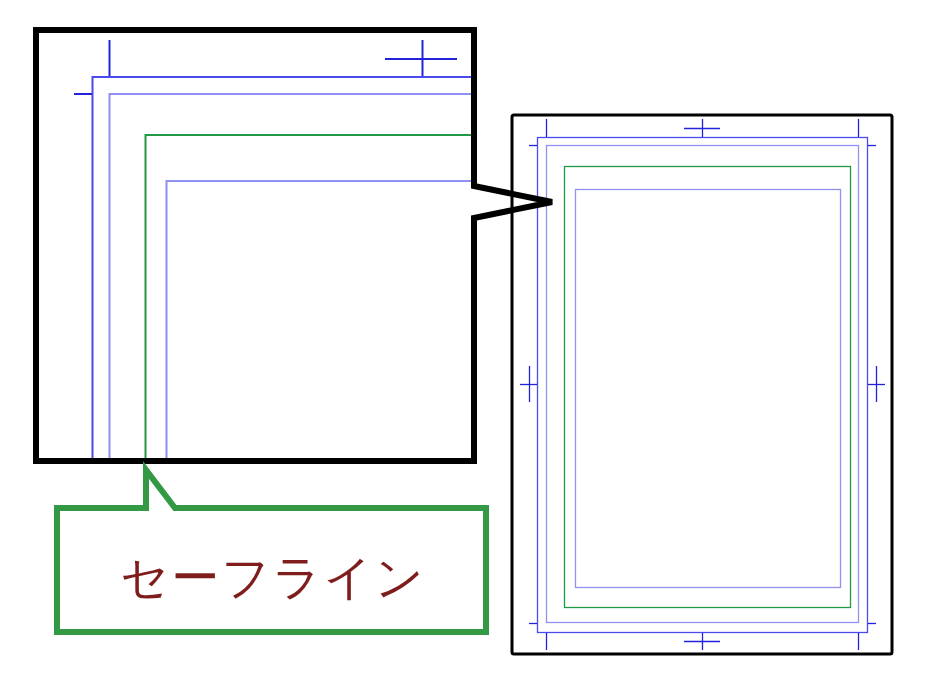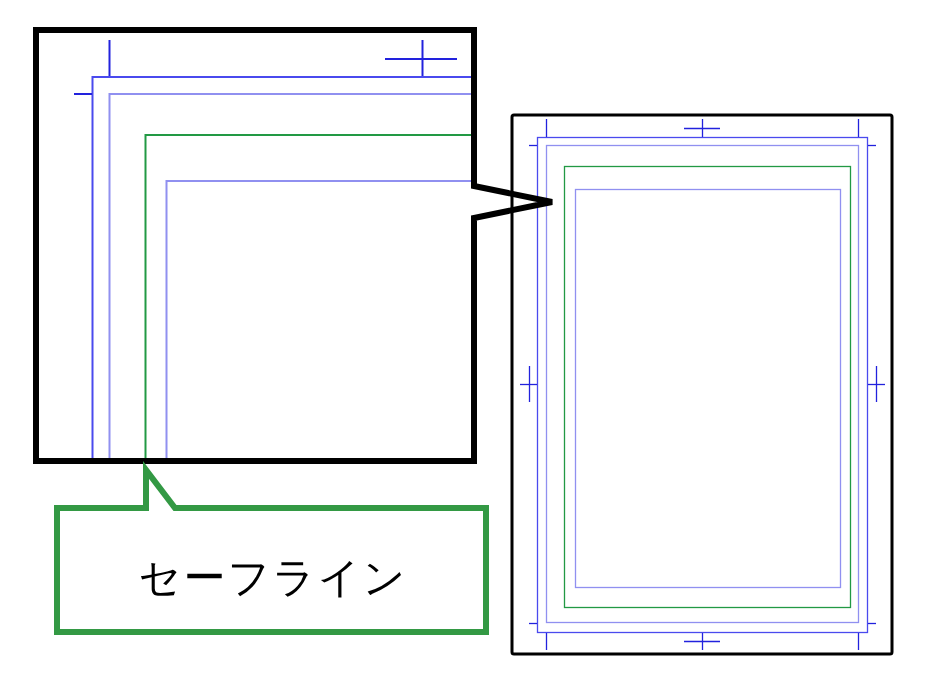--- a/index.html
+++ b/index.html
@@ -1,21 +1,21 @@
 <!DOCTYPE html>
 <html><head>
 <meta charset="utf-8">
 <style>
   html, body { margin:0; padding:0; background:#ffffff; }
   body { width:932px; height:698px; position:relative; overflow:hidden; font-family:"DejaVu Sans", sans-serif; }
   svg { position:absolute; left:0; top:0; }
   .label-text {
     position:absolute; left:58px; top:530px; width:430px; height:96px;
     display:flex; align-items:center; justify-content:center;
-    font-family:"DejaVu Sans", sans-serif; font-size:42px; color:#000000;
+    font-family:"DejaVu Sans", sans-serif; font-size:48px; color:#7f1d1d;
     letter-spacing:2px; white-space:nowrap;
   }
 </style>
 </head>
 <body>
 
 <svg width="932" height="698" viewBox="0 0 932 698">
 
   <g>
     <rect x="512" y="115" width="380" height="539" fill="#ffffff" stroke="#000000" stroke-width="3" rx="2"></rect>

